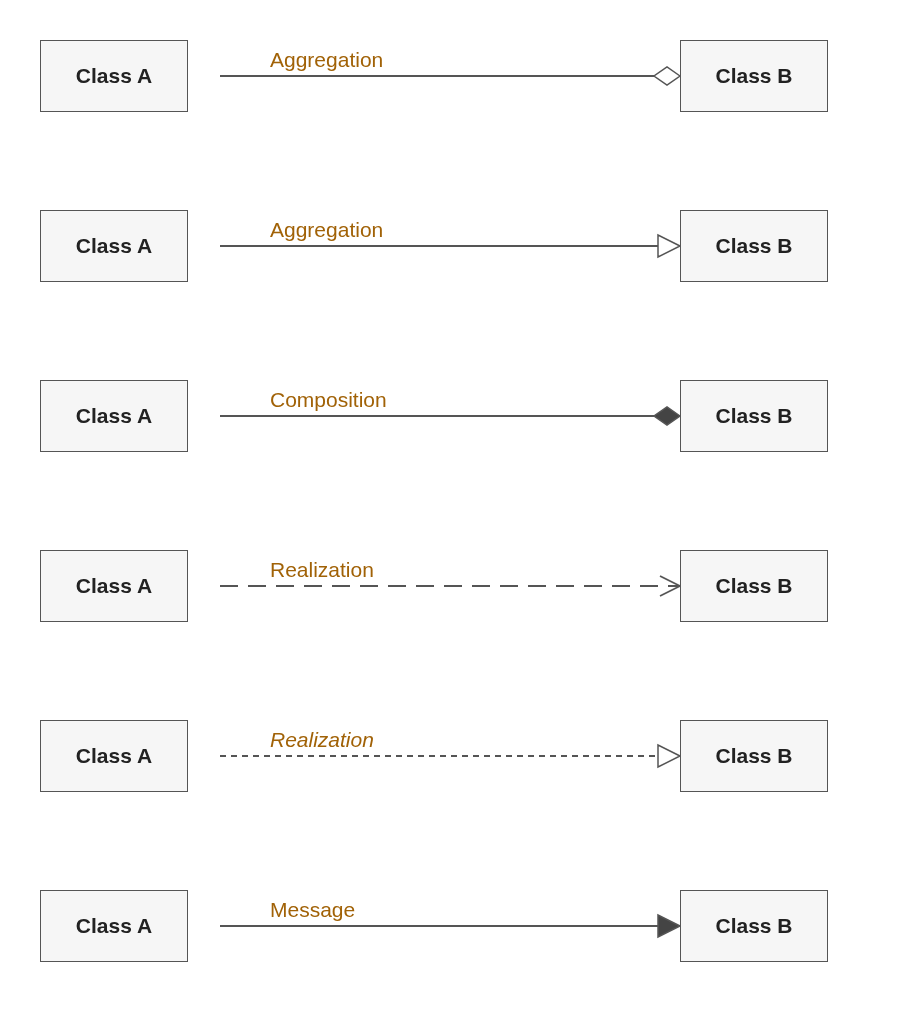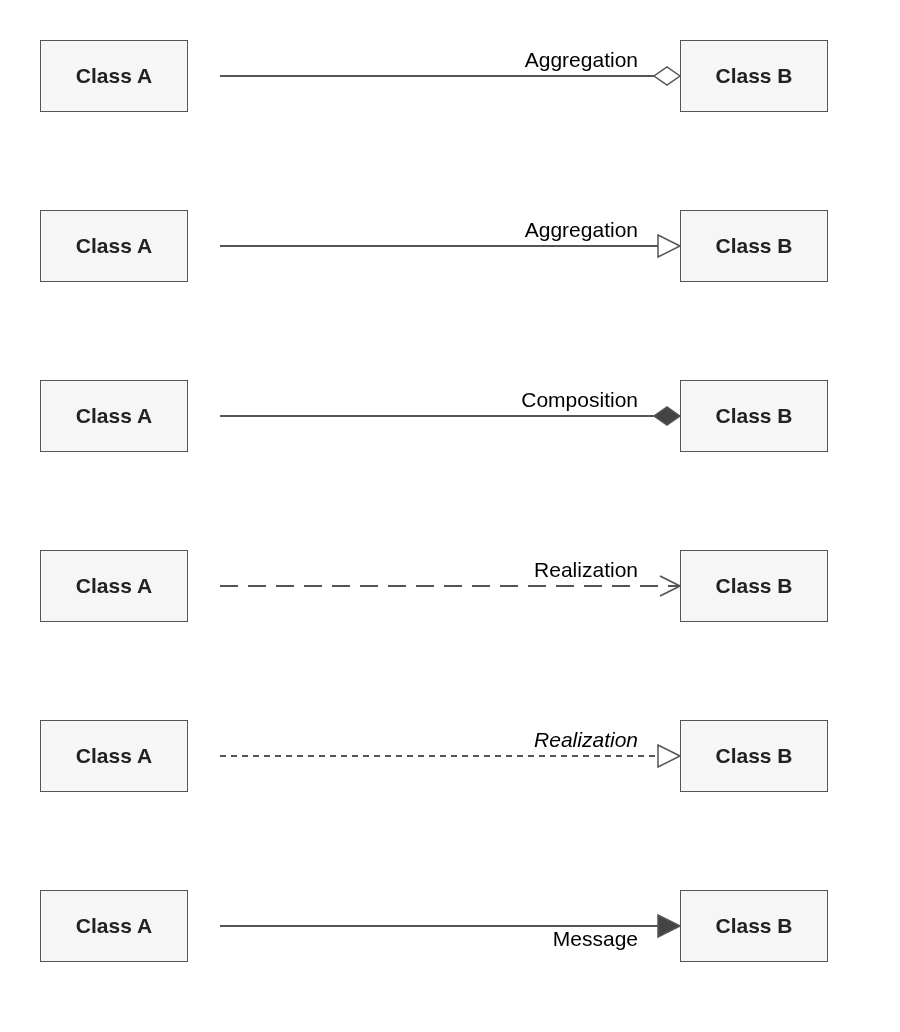--- a/index.html
+++ b/index.html
@@ -25,24 +25,24 @@
     display: flex;
     align-items: center;
     justify-content: center;
     font-weight: bold;
     font-size: 21px;
     color: #222;
   }
   .rel-label {
     position: absolute;
     font-size: 21px;
-    color: #000000;
-    text-align: right;
+    color: #a16207;
+    text-align: left;
     width: 360px;
-    left: 278px;
+    left: 270px;
     transform: translateY(-28px);
   }
   svg.connector {
     position: absolute;
     left: 0;
     top: 0;
     width: 900px;
     height: 1032px;
     pointer-events: none;
   }
@@ -109,15 +109,15 @@
       <span>Class B</span>
     </div>
   <div class="rel-label" id="lbl4" style="top: 756px; font-style: italic;">Realization</div>
 
   <div class="class-box" id="boxL5" style="left: 40px; top: 890px;">
       <span>Class A</span>
     </div>
   <div class="class-box" id="boxR5" style="left: 680px; top: 890px;">
       <span>Class B</span>
     </div>
-  <div class="rel-label" id="lbl5" style="top: 926px; margin-top: 29px;">Message</div>
+  <div class="rel-label" id="lbl5" style="top: 926px;">Message</div>
 
 </div>
 
 </body></html>

